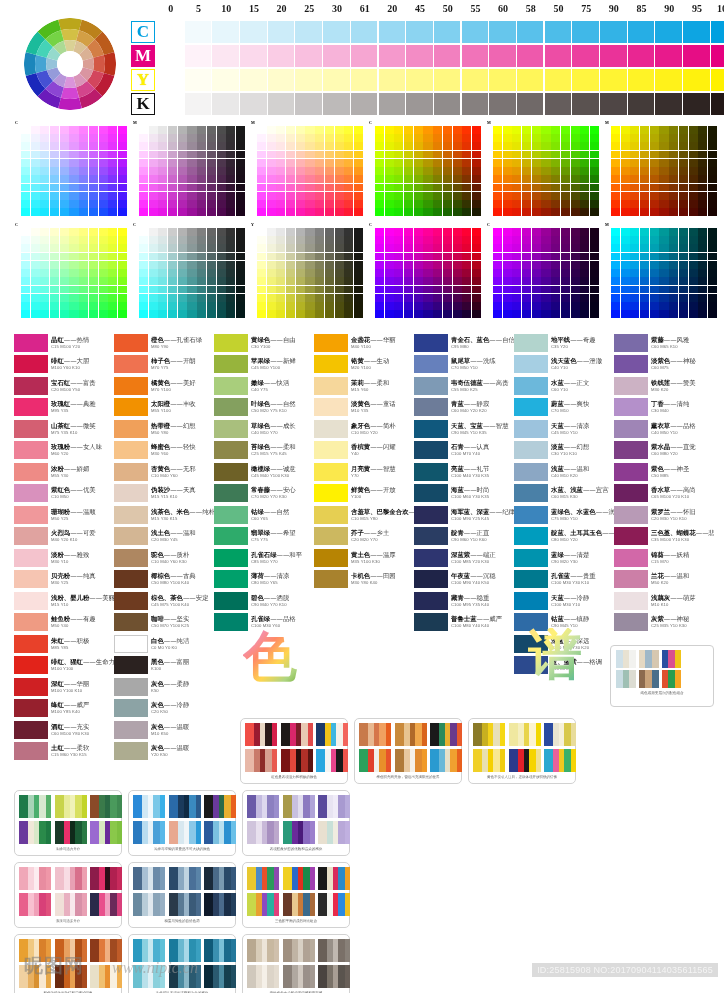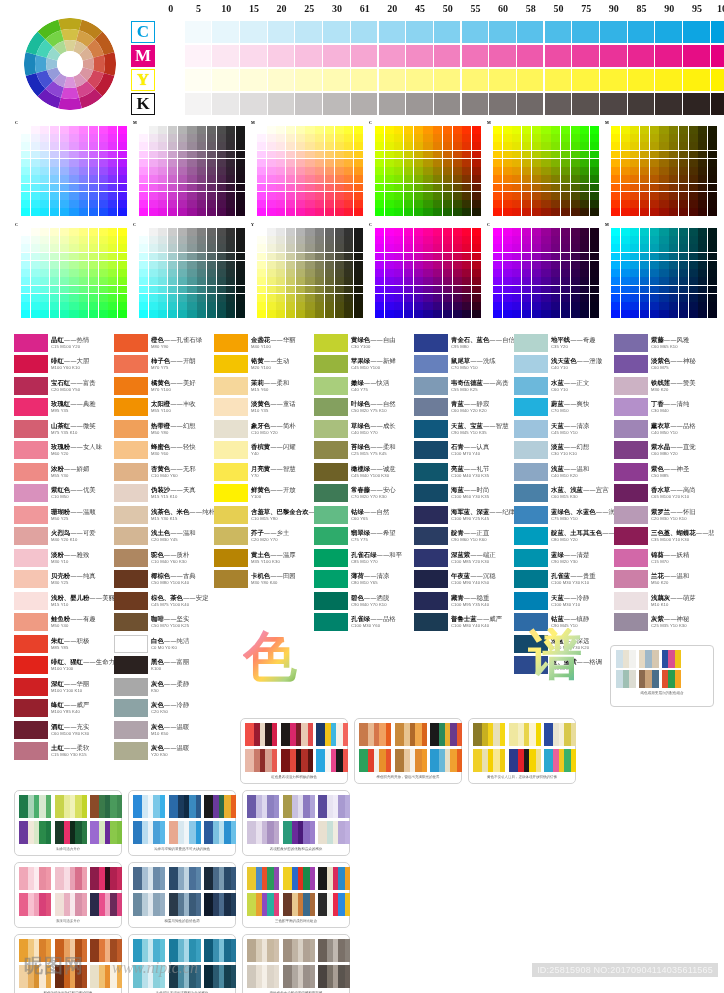--- a/index.html
+++ b/index.html
@@ -2152,20 +2152,120 @@
       <div class="swatch-item">
         <div class="swatch-chip" style="background: rgb(173, 172, 144);"></div>
         <div class="swatch-text">
           <div class="swatch-name"><span>灰色</span><span class="dash">——</span><span class="mood">温暖</span></div>
           <div class="swatch-cmyk">Y20  K50</div>
         </div>
       </div>
     </div>
     <div class="swatch-col">
       <div class="swatch-item">
+        <div class="swatch-chip" style="background: rgb(195, 210, 46);"></div>
+        <div class="swatch-text">
+          <div class="swatch-name"><span>黄绿色</span><span class="dash">——</span><span class="mood">自由</span></div>
+          <div class="swatch-cmyk">C30  Y100</div>
+        </div>
+      </div>
+      <div class="swatch-item">
+        <div class="swatch-chip" style="background: rgb(151, 180, 60);"></div>
+        <div class="swatch-text">
+          <div class="swatch-name"><span>苹果绿</span><span class="dash">——</span><span class="mood">新鲜</span></div>
+          <div class="swatch-cmyk">C45  M10  Y100</div>
+        </div>
+      </div>
+      <div class="swatch-item">
+        <div class="swatch-chip" style="background: rgb(169, 206, 124);"></div>
+        <div class="swatch-text">
+          <div class="swatch-name"><span>嫩绿</span><span class="dash">——</span><span class="mood">快活</span></div>
+          <div class="swatch-cmyk">C40  Y75</div>
+        </div>
+      </div>
+      <div class="swatch-item">
+        <div class="swatch-chip" style="background: rgb(132, 160, 95);"></div>
+        <div class="swatch-text">
+          <div class="swatch-name"><span>叶绿色</span><span class="dash">——</span><span class="mood">自然</span></div>
+          <div class="swatch-cmyk">C50  M20  Y75  K10</div>
+        </div>
+      </div>
+      <div class="swatch-item">
+        <div class="swatch-chip" style="background: rgb(169, 191, 125);"></div>
+        <div class="swatch-text">
+          <div class="swatch-name"><span>草绿色</span><span class="dash">——</span><span class="mood">成长</span></div>
+          <div class="swatch-cmyk">C40  M10  Y70</div>
+        </div>
+      </div>
+      <div class="swatch-item">
+        <div class="swatch-chip" style="background: rgb(141, 136, 73);"></div>
+        <div class="swatch-text">
+          <div class="swatch-name"><span>苔绿色</span><span class="dash">——</span><span class="mood">柔和</span></div>
+          <div class="swatch-cmyk">C25  M15  Y75  K45</div>
+        </div>
+      </div>
+      <div class="swatch-item">
+        <div class="swatch-chip" style="background: rgb(110, 97, 39);"></div>
+        <div class="swatch-text">
+          <div class="swatch-name"><span>橄榄绿</span><span class="dash">——</span><span class="mood">诚意</span></div>
+          <div class="swatch-cmyk">C45  M40  Y100  K30</div>
+        </div>
+      </div>
+      <div class="swatch-item">
+        <div class="swatch-chip" style="background: rgb(62, 122, 86);"></div>
+        <div class="swatch-text">
+          <div class="swatch-name"><span>常春藤</span><span class="dash">——</span><span class="mood">安心</span></div>
+          <div class="swatch-cmyk">C70  M20  Y70  K30</div>
+        </div>
+      </div>
+      <div class="swatch-item">
+        <div class="swatch-chip" style="background: rgb(98, 187, 133);"></div>
+        <div class="swatch-text">
+          <div class="swatch-name"><span>钴绿</span><span class="dash">——</span><span class="mood">自然</span></div>
+          <div class="swatch-cmyk">C60  Y65</div>
+        </div>
+      </div>
+      <div class="swatch-item">
+        <div class="swatch-chip" style="background: rgb(46, 171, 107);"></div>
+        <div class="swatch-text">
+          <div class="swatch-name"><span>翡翠绿</span><span class="dash">——</span><span class="mood">希望</span></div>
+          <div class="swatch-cmyk">C75  Y75</div>
+        </div>
+      </div>
+      <div class="swatch-item">
+        <div class="swatch-chip" style="background: rgb(0, 160, 99);"></div>
+        <div class="swatch-text">
+          <div class="swatch-name"><span>孔雀石绿</span><span class="dash">——</span><span class="mood">和平</span></div>
+          <div class="swatch-cmyk">C85  M10  Y70</div>
+        </div>
+      </div>
+      <div class="swatch-item">
+        <div class="swatch-chip" style="background: rgb(0, 160, 107);"></div>
+        <div class="swatch-text">
+          <div class="swatch-name"><span>薄荷</span><span class="dash">——</span><span class="mood">清凉</span></div>
+          <div class="swatch-cmyk">C80  M10  Y65</div>
+        </div>
+      </div>
+      <div class="swatch-item">
+        <div class="swatch-chip" style="background: rgb(0, 112, 90);"></div>
+        <div class="swatch-text">
+          <div class="swatch-name"><span>碧色</span><span class="dash">——</span><span class="mood">洒脱</span></div>
+          <div class="swatch-cmyk">C90  M40  Y70  K10</div>
+        </div>
+      </div>
+      <div class="swatch-item">
+        <div class="swatch-chip" style="background: rgb(0, 131, 107);"></div>
+        <div class="swatch-text">
+          <div class="swatch-name"><span>孔雀绿</span><span class="dash">——</span><span class="mood">品格</span></div>
+          <div class="swatch-cmyk">C100  M30  Y60</div>
+        </div>
+      </div>
+    </div>
+    <div class="swatch-col">
+      <div class="swatch-item">
         <div class="swatch-chip" style="background: rgb(245, 162, 0);"></div>
         <div class="swatch-text">
           <div class="swatch-name"><span>金盏花</span><span class="dash">——</span><span class="mood">华丽</span></div>
           <div class="swatch-cmyk">M40  Y100</div>
         </div>
       </div>
       <div class="swatch-item">
         <div class="swatch-chip" style="background: rgb(244, 195, 0);"></div>
         <div class="swatch-text">
           <div class="swatch-name"><span>铬黄</span><span class="dash">——</span><span class="mood">生动</span></div>
@@ -2233,120 +2333,20 @@
         <div class="swatch-text">
           <div class="swatch-name"><span>黄土色</span><span class="dash">——</span><span class="mood">温厚</span></div>
           <div class="swatch-cmyk">M35  Y100  K30</div>
         </div>
       </div>
       <div class="swatch-item">
         <div class="swatch-chip" style="background: rgb(168, 130, 45);"></div>
         <div class="swatch-text">
           <div class="swatch-name"><span>卡机色</span><span class="dash">——</span><span class="mood">田园</span></div>
           <div class="swatch-cmyk">M30  Y80  K40</div>
-        </div>
-      </div>
-    </div>
-    <div class="swatch-col">
-      <div class="swatch-item">
-        <div class="swatch-chip" style="background: rgb(195, 210, 46);"></div>
-        <div class="swatch-text">
-          <div class="swatch-name"><span>黄绿色</span><span class="dash">——</span><span class="mood">自由</span></div>
-          <div class="swatch-cmyk">C30  Y100</div>
-        </div>
-      </div>
-      <div class="swatch-item">
-        <div class="swatch-chip" style="background: rgb(151, 180, 60);"></div>
-        <div class="swatch-text">
-          <div class="swatch-name"><span>苹果绿</span><span class="dash">——</span><span class="mood">新鲜</span></div>
-          <div class="swatch-cmyk">C45  M10  Y100</div>
-        </div>
-      </div>
-      <div class="swatch-item">
-        <div class="swatch-chip" style="background: rgb(169, 206, 124);"></div>
-        <div class="swatch-text">
-          <div class="swatch-name"><span>嫩绿</span><span class="dash">——</span><span class="mood">快活</span></div>
-          <div class="swatch-cmyk">C40  Y75</div>
-        </div>
-      </div>
-      <div class="swatch-item">
-        <div class="swatch-chip" style="background: rgb(132, 160, 95);"></div>
-        <div class="swatch-text">
-          <div class="swatch-name"><span>叶绿色</span><span class="dash">——</span><span class="mood">自然</span></div>
-          <div class="swatch-cmyk">C50  M20  Y75  K10</div>
-        </div>
-      </div>
-      <div class="swatch-item">
-        <div class="swatch-chip" style="background: rgb(169, 191, 125);"></div>
-        <div class="swatch-text">
-          <div class="swatch-name"><span>草绿色</span><span class="dash">——</span><span class="mood">成长</span></div>
-          <div class="swatch-cmyk">C40  M10  Y70</div>
-        </div>
-      </div>
-      <div class="swatch-item">
-        <div class="swatch-chip" style="background: rgb(141, 136, 73);"></div>
-        <div class="swatch-text">
-          <div class="swatch-name"><span>苔绿色</span><span class="dash">——</span><span class="mood">柔和</span></div>
-          <div class="swatch-cmyk">C25  M15  Y75  K45</div>
-        </div>
-      </div>
-      <div class="swatch-item">
-        <div class="swatch-chip" style="background: rgb(110, 97, 39);"></div>
-        <div class="swatch-text">
-          <div class="swatch-name"><span>橄榄绿</span><span class="dash">——</span><span class="mood">诚意</span></div>
-          <div class="swatch-cmyk">C45  M40  Y100  K30</div>
-        </div>
-      </div>
-      <div class="swatch-item">
-        <div class="swatch-chip" style="background: rgb(62, 122, 86);"></div>
-        <div class="swatch-text">
-          <div class="swatch-name"><span>常春藤</span><span class="dash">——</span><span class="mood">安心</span></div>
-          <div class="swatch-cmyk">C70  M20  Y70  K30</div>
-        </div>
-      </div>
-      <div class="swatch-item">
-        <div class="swatch-chip" style="background: rgb(98, 187, 133);"></div>
-        <div class="swatch-text">
-          <div class="swatch-name"><span>钴绿</span><span class="dash">——</span><span class="mood">自然</span></div>
-          <div class="swatch-cmyk">C60  Y65</div>
-        </div>
-      </div>
-      <div class="swatch-item">
-        <div class="swatch-chip" style="background: rgb(46, 171, 107);"></div>
-        <div class="swatch-text">
-          <div class="swatch-name"><span>翡翠绿</span><span class="dash">——</span><span class="mood">希望</span></div>
-          <div class="swatch-cmyk">C75  Y75</div>
-        </div>
-      </div>
-      <div class="swatch-item">
-        <div class="swatch-chip" style="background: rgb(0, 160, 99);"></div>
-        <div class="swatch-text">
-          <div class="swatch-name"><span>孔雀石绿</span><span class="dash">——</span><span class="mood">和平</span></div>
-          <div class="swatch-cmyk">C85  M10  Y70</div>
-        </div>
-      </div>
-      <div class="swatch-item">
-        <div class="swatch-chip" style="background: rgb(0, 160, 107);"></div>
-        <div class="swatch-text">
-          <div class="swatch-name"><span>薄荷</span><span class="dash">——</span><span class="mood">清凉</span></div>
-          <div class="swatch-cmyk">C80  M10  Y65</div>
-        </div>
-      </div>
-      <div class="swatch-item">
-        <div class="swatch-chip" style="background: rgb(0, 112, 90);"></div>
-        <div class="swatch-text">
-          <div class="swatch-name"><span>碧色</span><span class="dash">——</span><span class="mood">洒脱</span></div>
-          <div class="swatch-cmyk">C90  M40  Y70  K10</div>
-        </div>
-      </div>
-      <div class="swatch-item">
-        <div class="swatch-chip" style="background: rgb(0, 131, 107);"></div>
-        <div class="swatch-text">
-          <div class="swatch-name"><span>孔雀绿</span><span class="dash">——</span><span class="mood">品格</span></div>
-          <div class="swatch-cmyk">C100  M30  Y60</div>
         </div>
       </div>
     </div>
     <div class="swatch-col">
       <div class="swatch-item">
         <div class="swatch-chip" style="background: rgb(43, 63, 143);"></div>
         <div class="swatch-text">
           <div class="swatch-name"><span>青金石、蓝色</span><span class="dash">——</span><span class="mood">自信</span></div>
           <div class="swatch-cmyk">C95  M80</div>
         </div>

